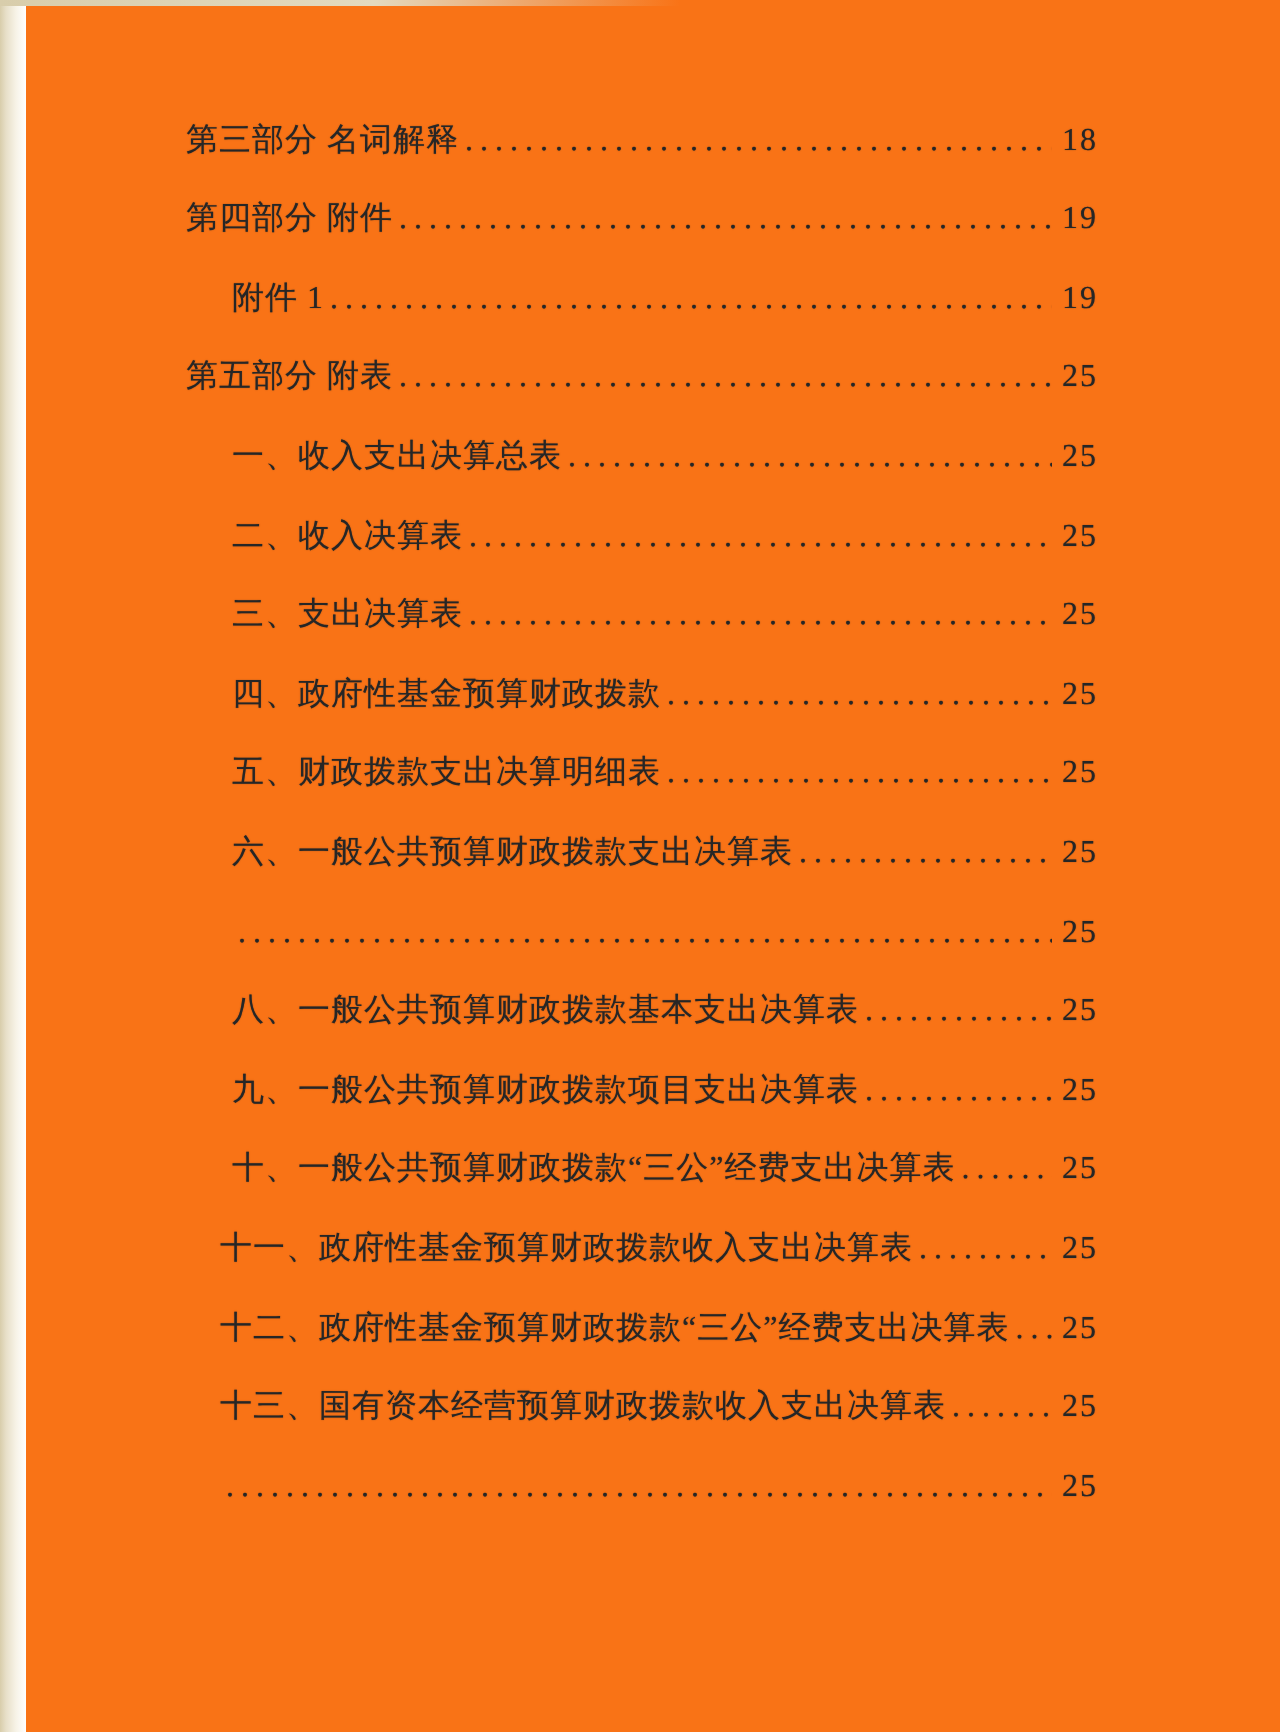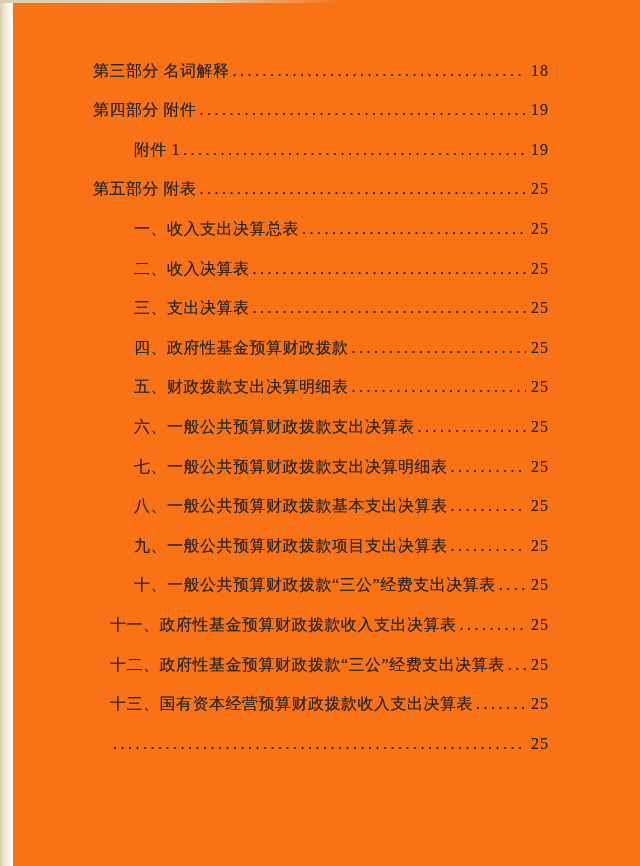--- a/index.html
+++ b/index.html
@@ -36,21 +36,21 @@
     width: 456px; 
   }
   .toc-row {
     height: 39.6px;
     display: flex;
     align-items: flex-end;
     line-height: 20px;
     font-size: 16px;
     text-shadow: 0 0 0.6px rgba(45,45,45,0.65);
   }
-  .toc-row.lv1 { margin-left: 41px; }
+  .toc-row.lv1 { margin-left: 23px; }
   .toc-row.lv2 { margin-left: 17px; }
   .toc-label {
     white-space: nowrap;
     flex: 0 0 auto;
     letter-spacing: 0.5px;
   }
   .toc-leader {
     flex: 1 1 auto;
     overflow: hidden;
     white-space: nowrap;
@@ -128,21 +128,20 @@
       <span class="toc-page">25</span>
     </div>
 
     <div class="toc-row lv1">
       <span class="toc-label">六、一般公共预算财政拨款支出决算表</span>
       <span class="toc-leader">................................................................................................................................................................</span>
       <span class="toc-page">25</span>
     </div>
 
     <div class="toc-row lv1">
-      <span class="toc-label">七、一般公共预算财政拨款支出决算明细表</span>
       <span class="toc-leader">................................................................................................................................................................</span>
       <span class="toc-page">25</span>
     </div>
 
     <div class="toc-row lv1">
       <span class="toc-label">八、一般公共预算财政拨款基本支出决算表</span>
       <span class="toc-leader">................................................................................................................................................................</span>
       <span class="toc-page">25</span>
     </div>
 

